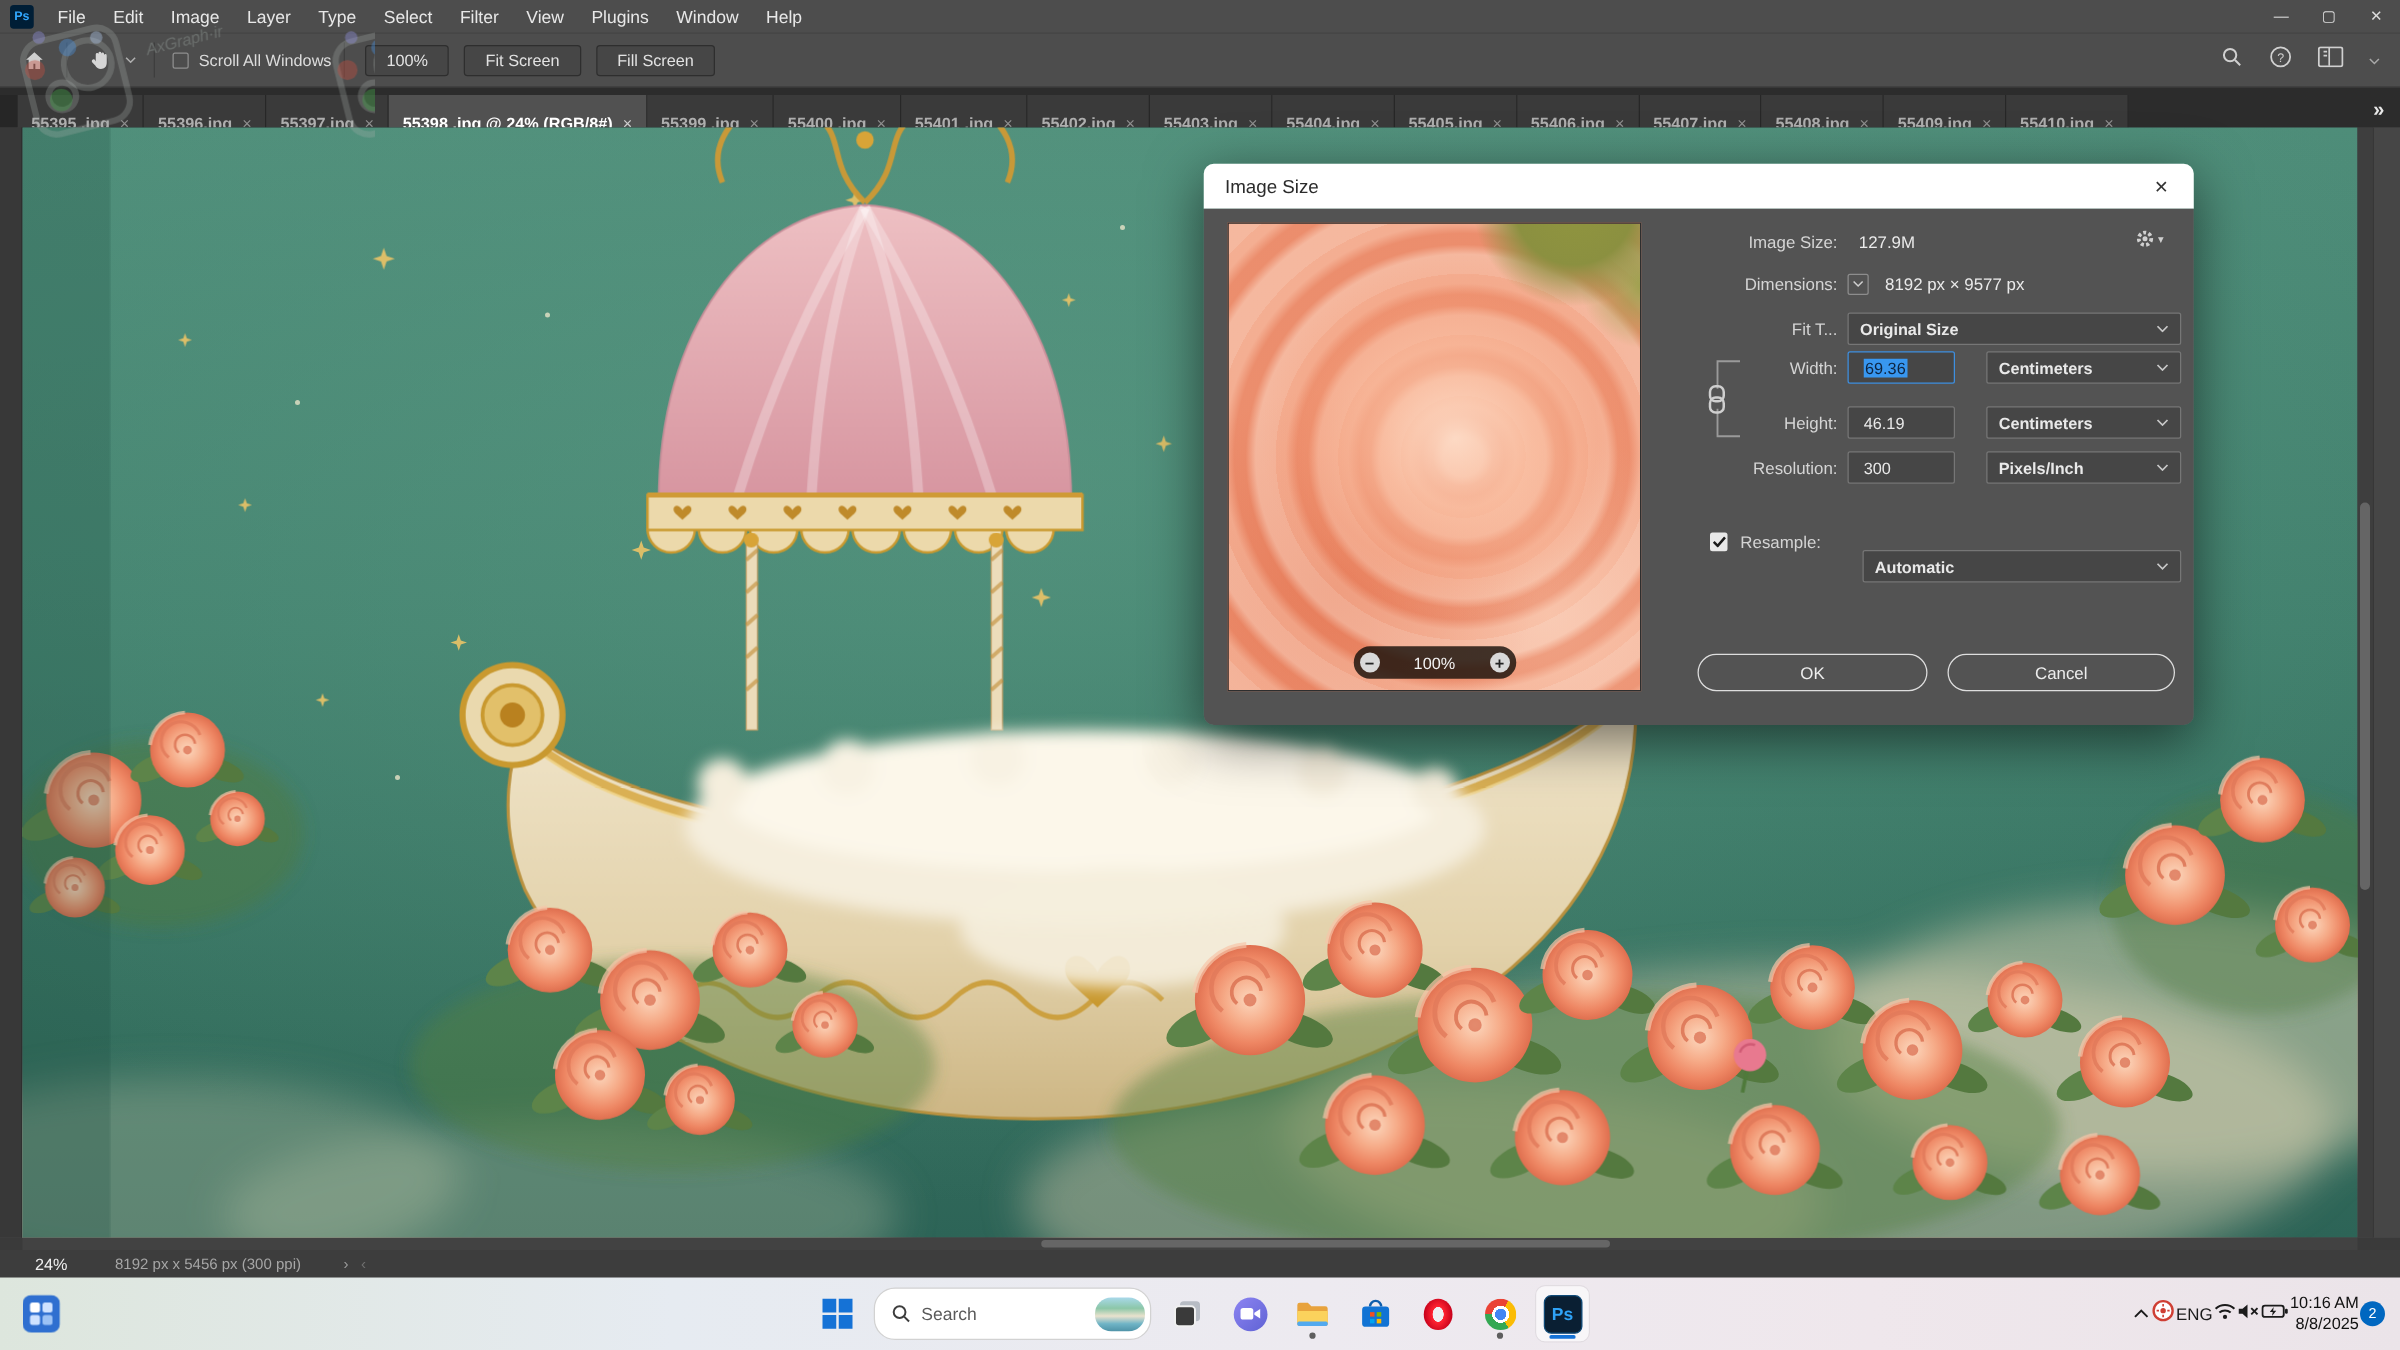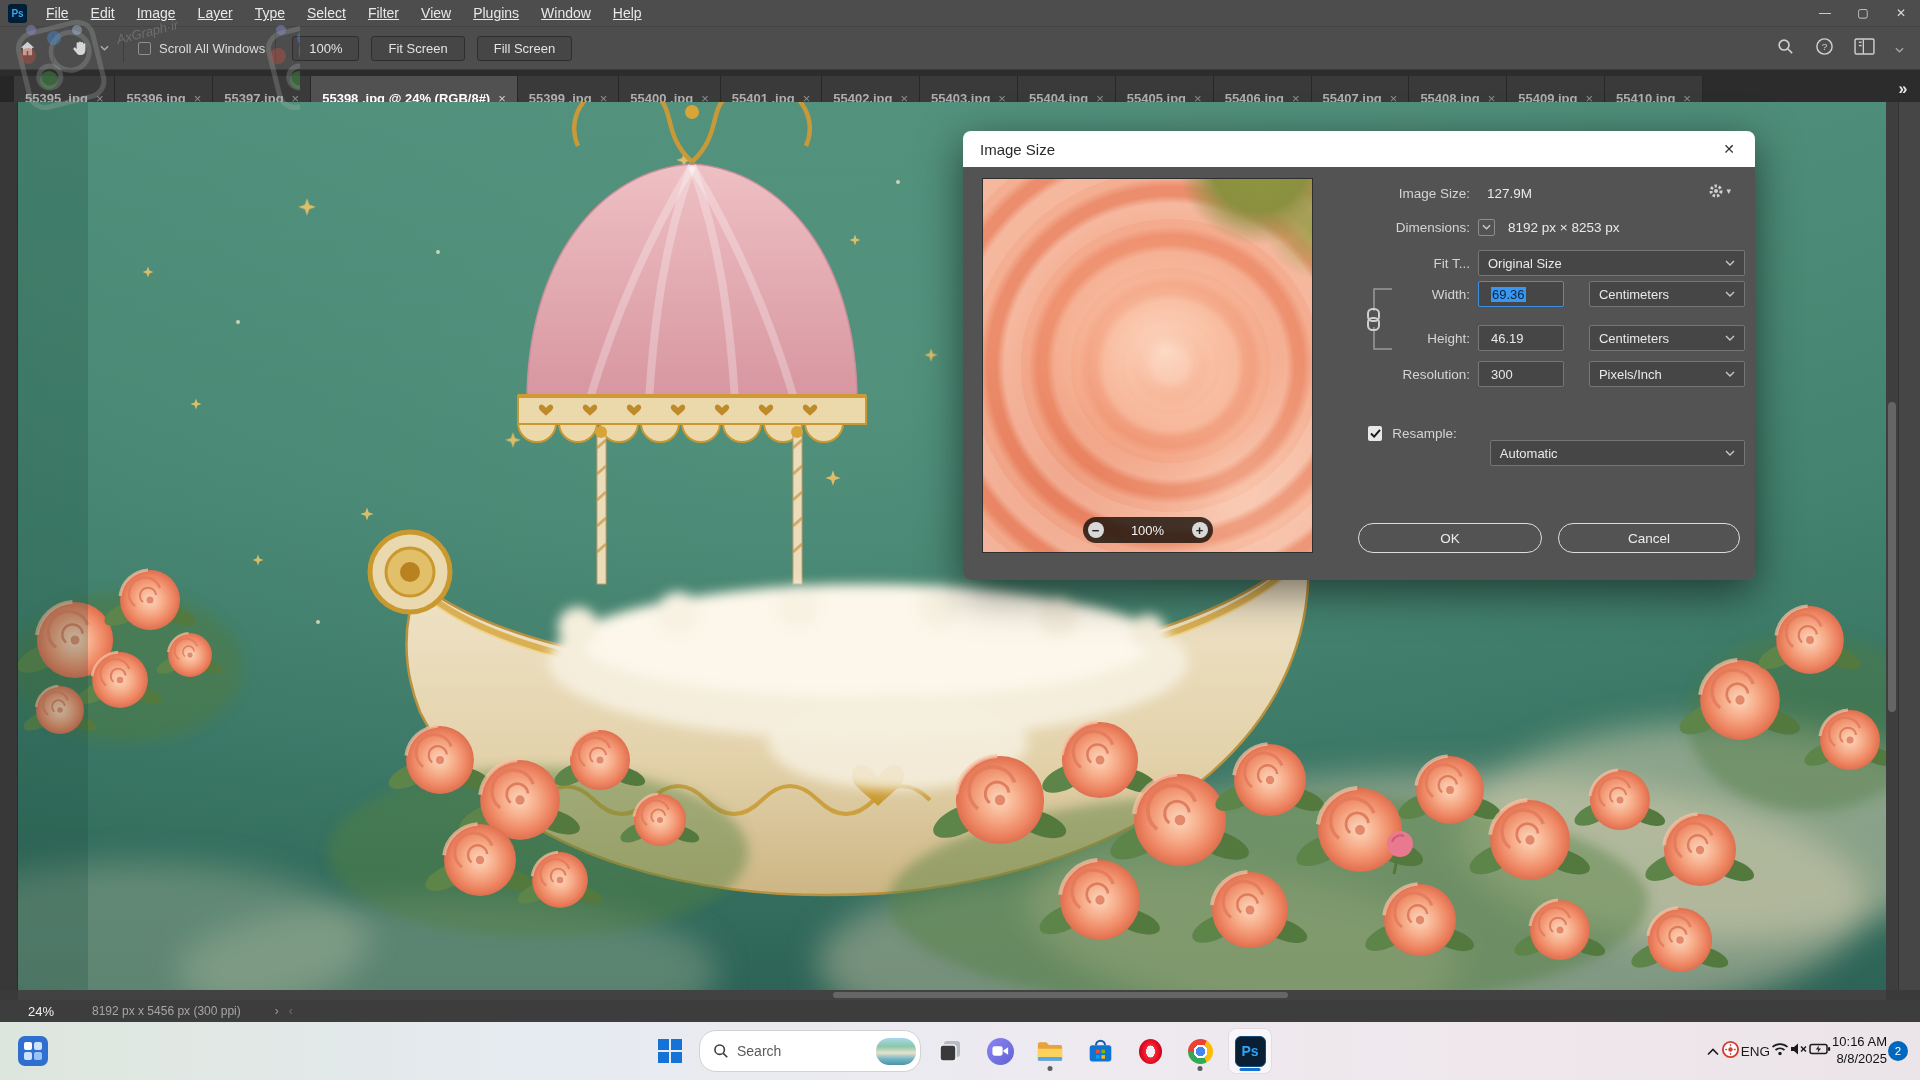--- a/index.html
+++ b/index.html
@@ -7,21 +7,21 @@
     font-family:"Liberation Sans", sans-serif; }
   .screen { position:relative; width:1920px; height:1080px; }
 
   
   .app { position:relative; width:1920px; height:1022px; background:#4d4d4d; }
 
   .menubar { height:26px; background:#4d4d4d; display:flex; align-items:center; padding-left:8px; }
   .ps-logo { width:19px; height:19px; background:#001e36; border-radius:3px; color:#31a8ff;
     font-size:10px; font-weight:bold; display:flex; align-items:center; justify-content:center; margin-right:8px; }
   .menu-items { display:flex; }
-  .menu-item { padding:0 11px; font-size:14px; color:#e8e8e8; line-height:26px; cursor:default;text-decoration:underline; }
+  .menu-item { padding:0 11px; font-size:14px; color:#e8e8e8; line-height:26px; cursor:default; }
   .win-controls { margin-left:auto; display:flex; }
   .wc { width:38px; text-align:center; color:#dcdcdc; font-size:12px; line-height:26px; }
 
   .optionsbar { height:44px; background:#4d4d4d; border-top:1px solid #444; border-bottom:1px solid #3c3c3c;
     display:flex; align-items:center; padding:0 12px; }
   .ob-divider { width:1px; height:28px; background:#3e3e3e; margin:0 10px; }
   .ob-icon { display:flex; align-items:center; justify-content:center; padding:0 6px; }
   .ob-chev { display:flex; align-items:center; padding:0 4px; }
   .ob-check { width:13px; height:13px; border:1px solid #8f8f8f; border-radius:2px; background:transparent; margin:0 8px 0 4px; }
   .ob-label { font-size:13px; color:#dcdcdc; }
@@ -94,21 +94,21 @@
   .r-dims { top:50px; height:20px; }
   .dimbox { width:17px; height:17px; border:1px solid #8d8d8d; border-radius:2px; display:flex;
     align-items:center; justify-content:center; margin-right:13px; }
   .r-fit { top:83px; }
   .r-width { top:114px; }
   .r-height { top:158px; }
   .r-res { top:194px; }
   .r-resample { top:233px; }
 
   .dd { height:26px; background:#464646; border:1.5px solid #767676; border-radius:2px; display:flex;
-    align-items:center; justify-content:space-between; padding:0 9px; font-size:13px; color:#e9e9e9; }
+    align-items:center; justify-content:space-between; padding:0 9px; font-size:13px; color:#e9e9e9;font-weight:bold; }
   .dd.wide { width:267px; }
   .dd.unit { width:163px; margin-left:25px;justify-content:space-between; }
   .inputbox { width:89px; height:26px; background:#464646; border:1.5px solid #767676; border-radius:2px;
     display:flex; align-items:center; padding:0 12px; font-size:13px; color:#e9e9e9; }
   .inputbox.focus { border-color:#3e8fe0; }
   .seltext { background:#3897f0; color:#0d2440; padding:0 1px; }
   .cb { width:15px; height:15px; background:#e8e8e8; border-radius:2px; display:flex; align-items:center;
     justify-content:center; margin:0 10px 0 25px; }
   .lbl.inline { width:auto; margin-right:16px; }
   .r-resample .dd { margin-left:17px; width:267px;margin-top:40px; }
@@ -568,21 +568,21 @@
           </span>
         </div>
 
         <div class="row r-dims">
           <span class="lbl">Dimensions:</span>
           <span class="dimbox">
             <svg width="9" height="6" viewBox="0 0 10 6">
                 <path d="M1 1 L5 5 L9 1" stroke="#cfcfcf" stroke-width="1.4" fill="none"></path>
               </svg>
           </span>
-          <span class="val">8192 px × 8253 px</span>
+          <span class="val">8192 px × 9577 px</span>
         </div>
 
         <div class="row r-fit">
           <span class="lbl">Fit T...</span>
           <div class="dd wide">
             <span>Original Size</span>
             <svg width="10" height="6" viewBox="0 0 10 6">
                 <path d="M1 1 L5 5 L9 1" stroke="#c8c8c8" stroke-width="1.4" fill="none"></path>
               </svg>
           </div>

